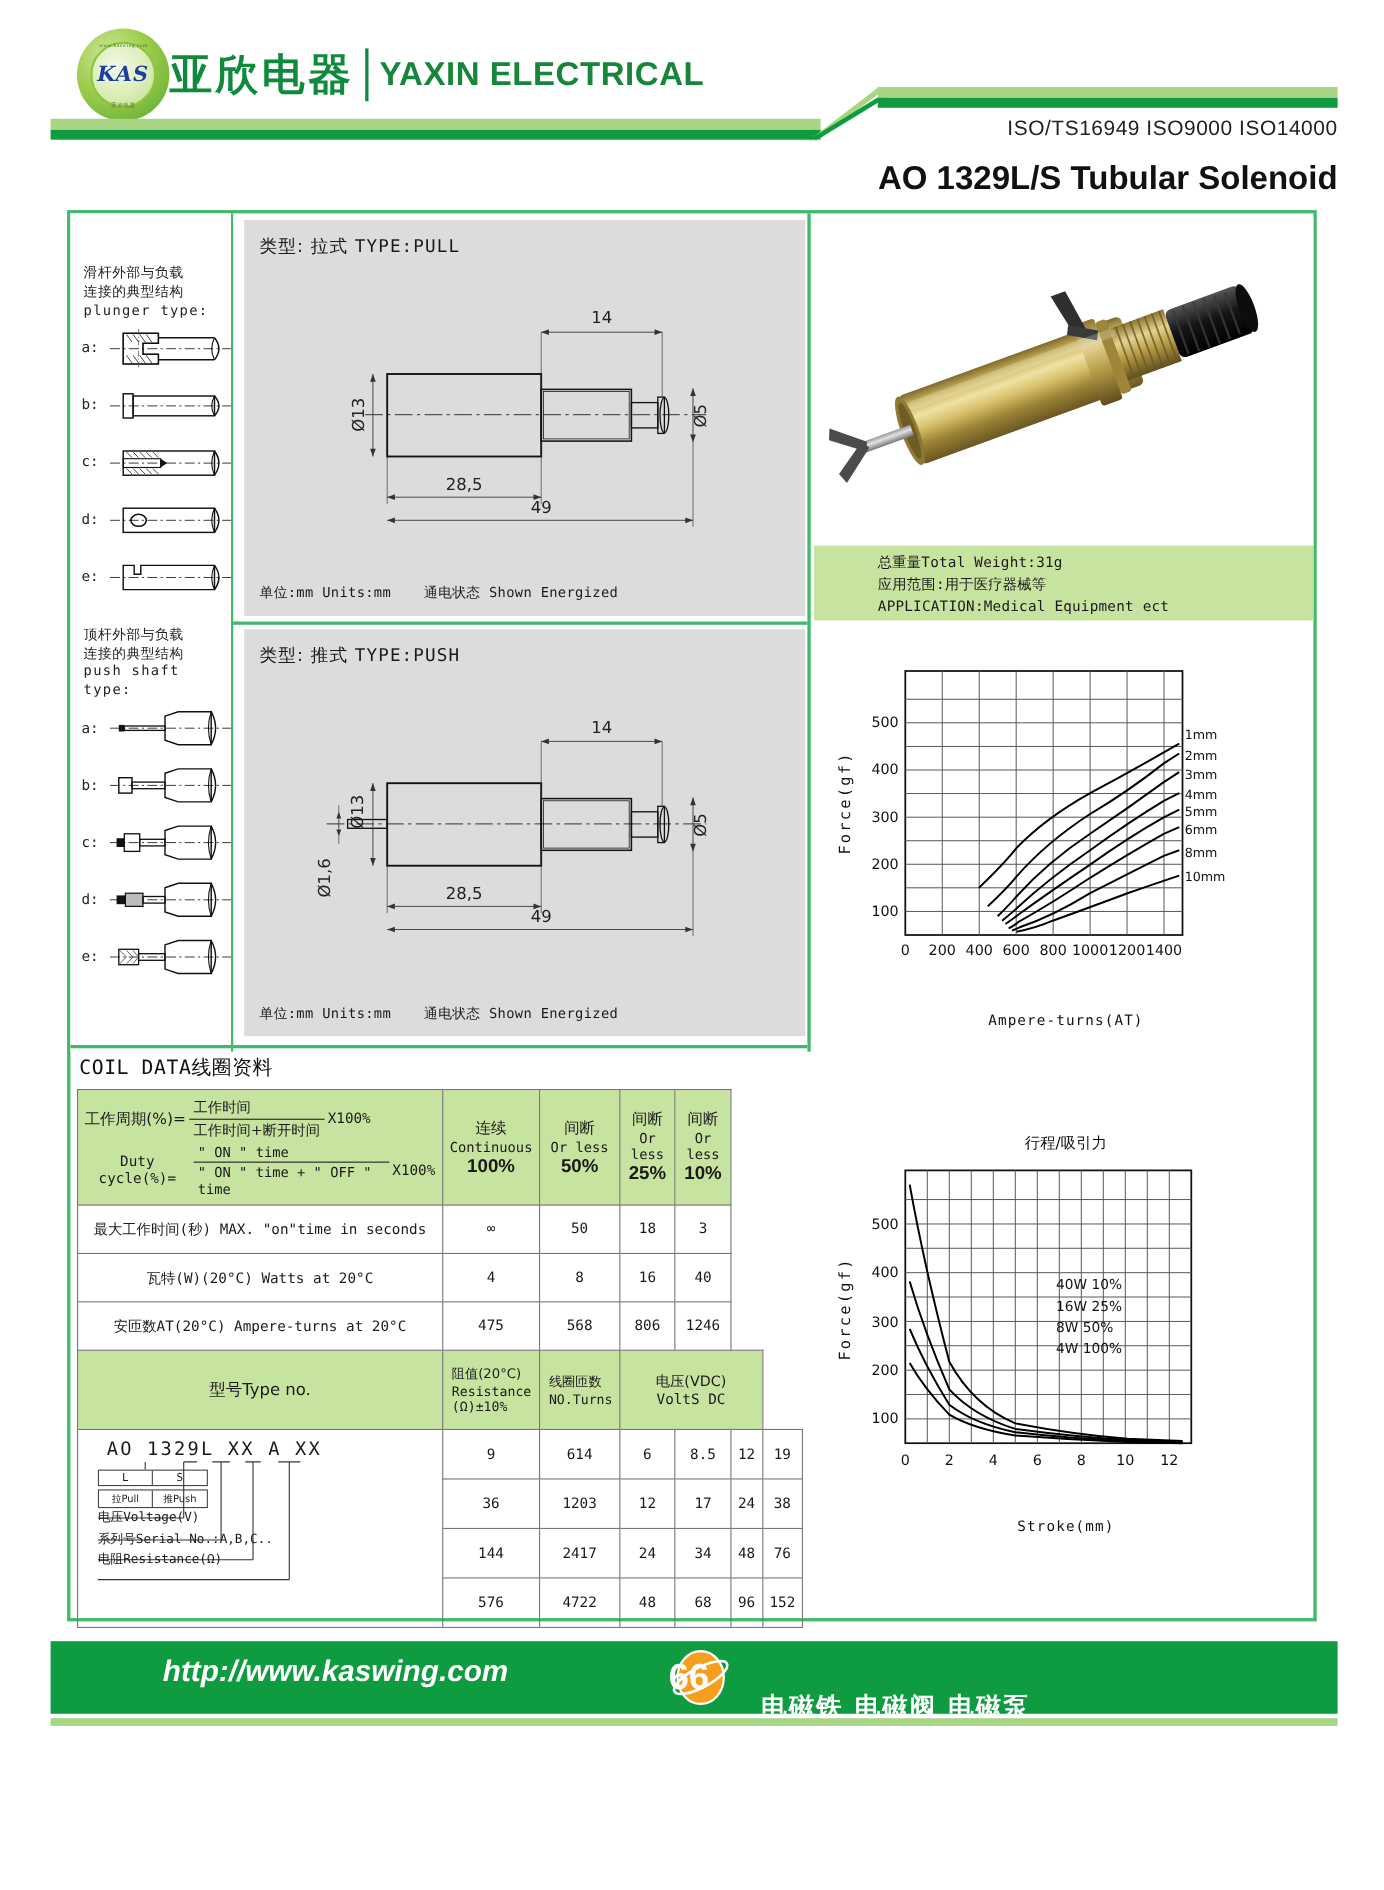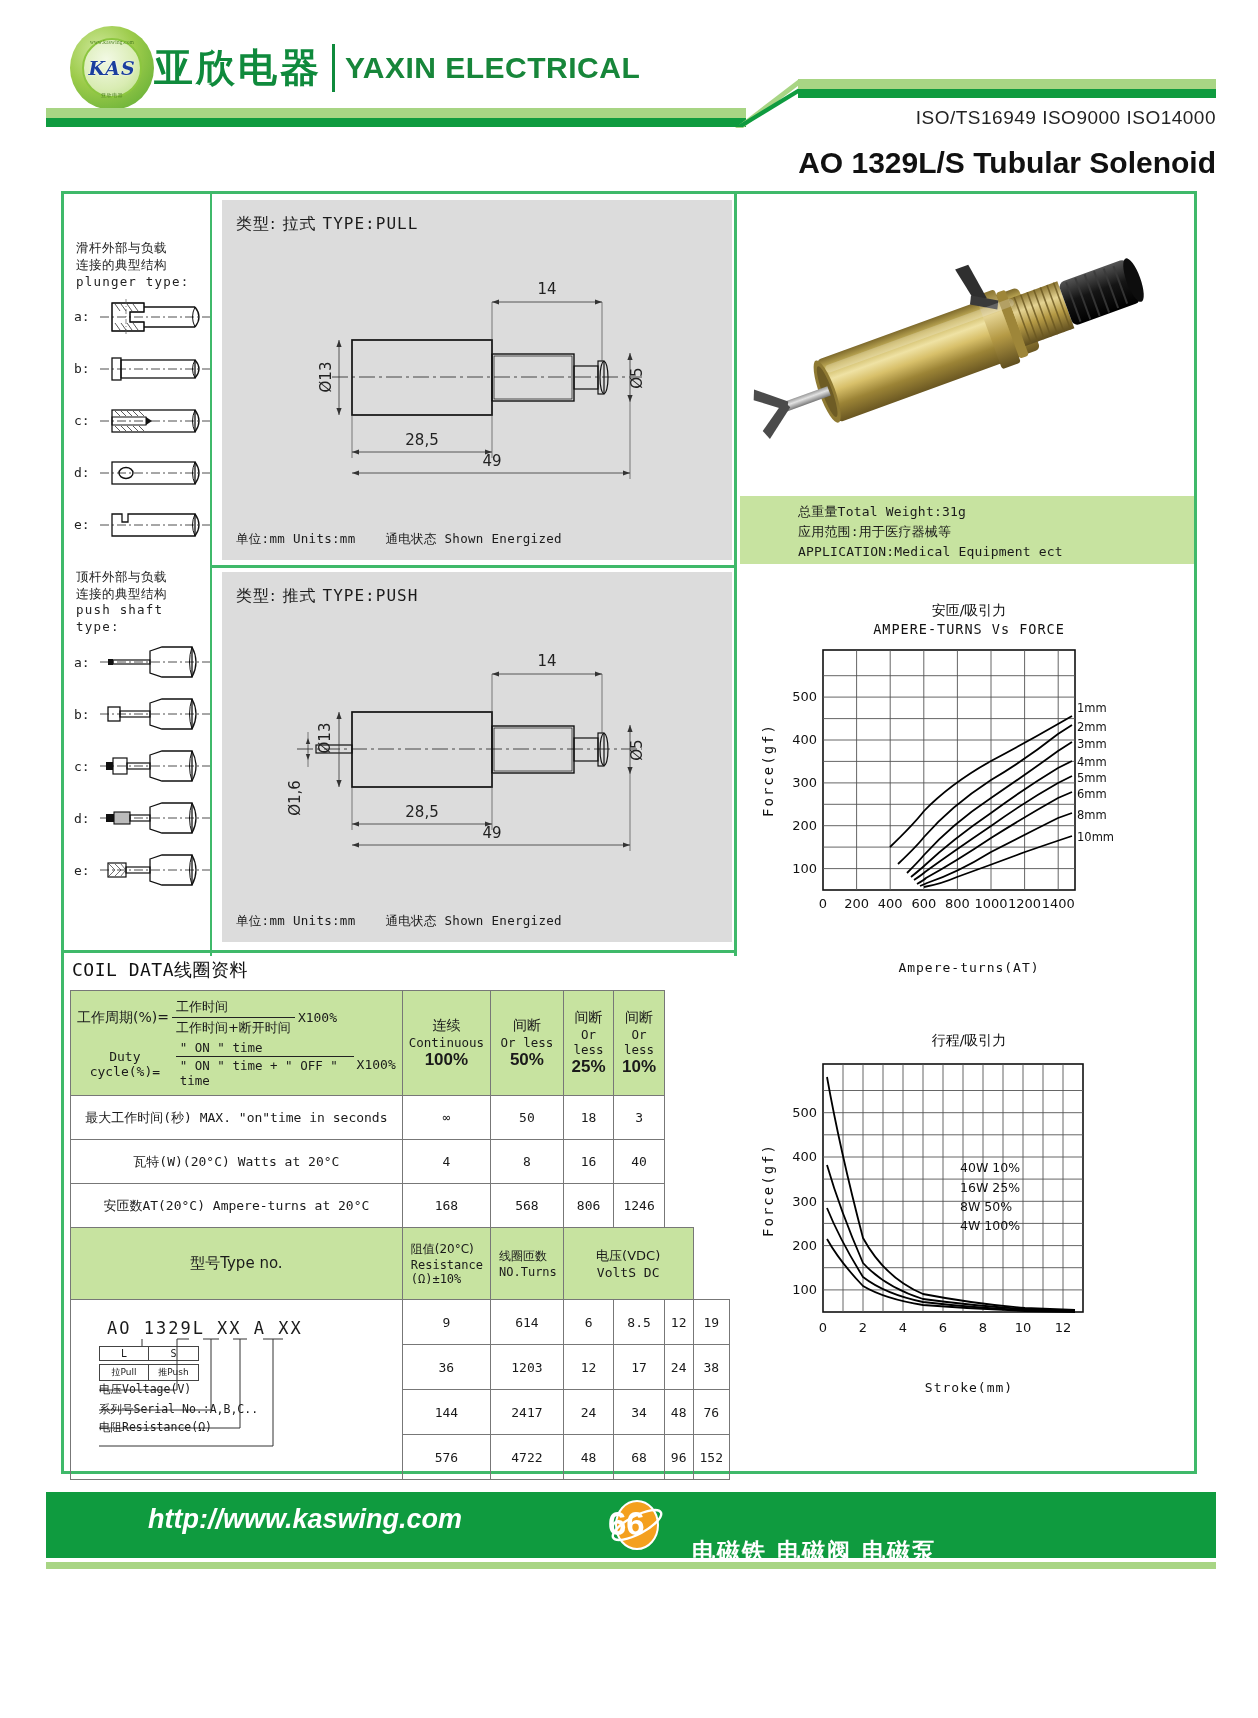--- a/index.html
+++ b/index.html
@@ -639,24 +639,20 @@
   </svg>
 </div>
 
 <div class="info-box">
   <div>总重量Total Weight:31g</div>
   <div>应用范围:用于医疗器械等</div>
   <div>APPLICATION:Medical Equipment ect</div>
 </div>
 
 <div class="chart-wrap" id="chart1">
-  <div class="chart-title">
-    <div>安匝/吸引力</div>
-    <div class="en">AMPERE-TURNS Vs FORCE</div>
-  </div>
   <svg width="448" height="310" viewBox="0 0 448 310">
 
     <rect x="78" y="10" width="252" height="240" fill="#fff" stroke="#111" stroke-width="1.6"></rect>
 
     <g stroke="#555" stroke-width="0.9">
       <line x1="111.6" y1="10" x2="111.6" y2="250"></line>
       <line x1="145.2" y1="10" x2="145.2" y2="250"></line>
       <line x1="178.8" y1="10" x2="178.8" y2="250"></line>
       <line x1="212.4" y1="10" x2="212.4" y2="250"></line>
       <line x1="246.0" y1="10" x2="246.0" y2="250"></line>
@@ -853,21 +849,21 @@
   <tr>
     <td class="desc" style="height:44px;">瓦特(W)(20°C) Watts at 20°C</td>
     <td>4</td>
     <td>8</td>
     <td>16</td>
     <td>40</td>
   </tr>
 
   <tr>
     <td class="desc" style="height:44px;">安匝数AT(20°C) Ampere-turns at 20°C</td>
-    <td>168</td>
+    <td>475</td>
     <td>568</td>
     <td>806</td>
     <td>1246</td>
   </tr>
 
   <tr>
     <td class="hdr" style="height:72px; width:250px;">
       <span style="font-size:15px;" class="cn">型号Type no.</span>
     </td>
     <td class="hdr" style="text-align:left; padding-left:8px; width:78px;">
@@ -879,21 +875,21 @@
       <span style="display:block; font-size:12px;" class="cn">线圈匝数</span>
       <span style="display:block; font-size:12px;">NO.Turns</span>
     </td>
     <td class="hdr" colspan="3">
       <span style="display:block; font-size:13px;" class="cn">电压(VDC)</span>
       <span style="display:block; font-size:13px;">VoltS DC</span>
     </td>
   </tr>
 
   <tr>
-    <td rowspan="4" style="vertical-align:top; padding:14px; height:180px;">
+    <td rowspan="4" style="vertical-align:top; padding:4px; height:180px;">
       <div class="code-diagram">
         <div class="code-top">AO 1329L  XX  A  XX</div>
         <div class="ls-box">
           <div>L</div>
           <div>S</div>
         </div>
         <div class="ls-box" style="top:50px;">
           <div class="r2">拉Pull</div>
           <div class="r2">推Push</div>
         </div>

